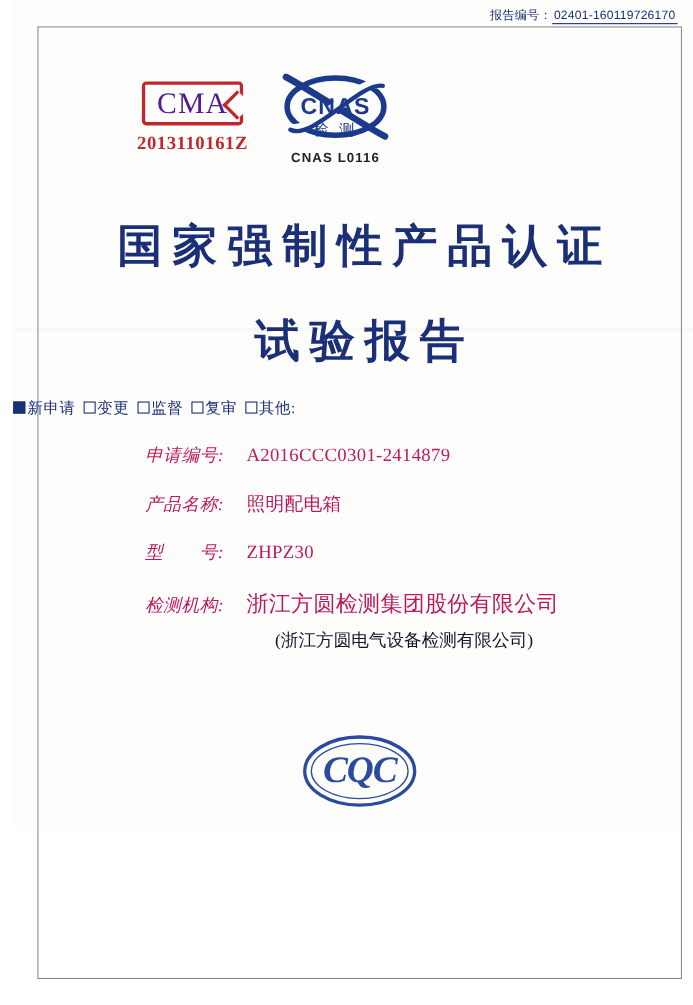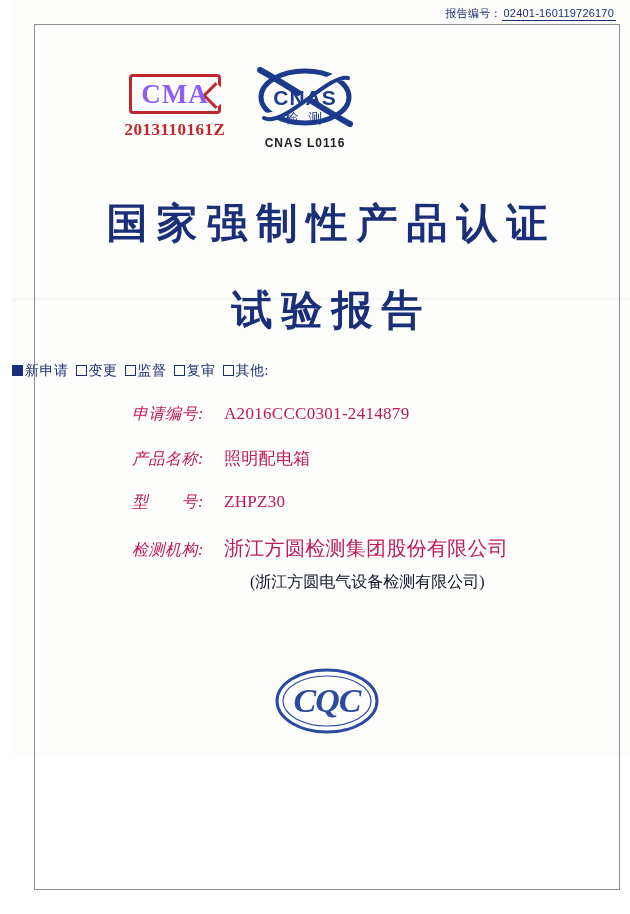--- a/index.html
+++ b/index.html
@@ -101,23 +101,23 @@
     border-left: 3px solid #c0272d;
     border-bottom: 3px solid #c0272d;
   }
   .cma-mark .letters {
     position: absolute;
     left: 0; top: 0;
     width: 92px; height: 40px;
     line-height: 40px;
     text-align: center;
     font-family: "Liberation Serif", serif;
-    font-weight: bold;
+    font-weight: normal;
     font-size: 27px;
-    color: #8b5cf6;
+    color: #4c1d95;
     letter-spacing: 1px;
   }
   .cma-code {
     margin-top: 6px;
     font-family: "Liberation Serif", serif;
     font-weight: bold;
     font-size: 17px;
     color: #c0272d;
     letter-spacing: 0.5px;
   }

